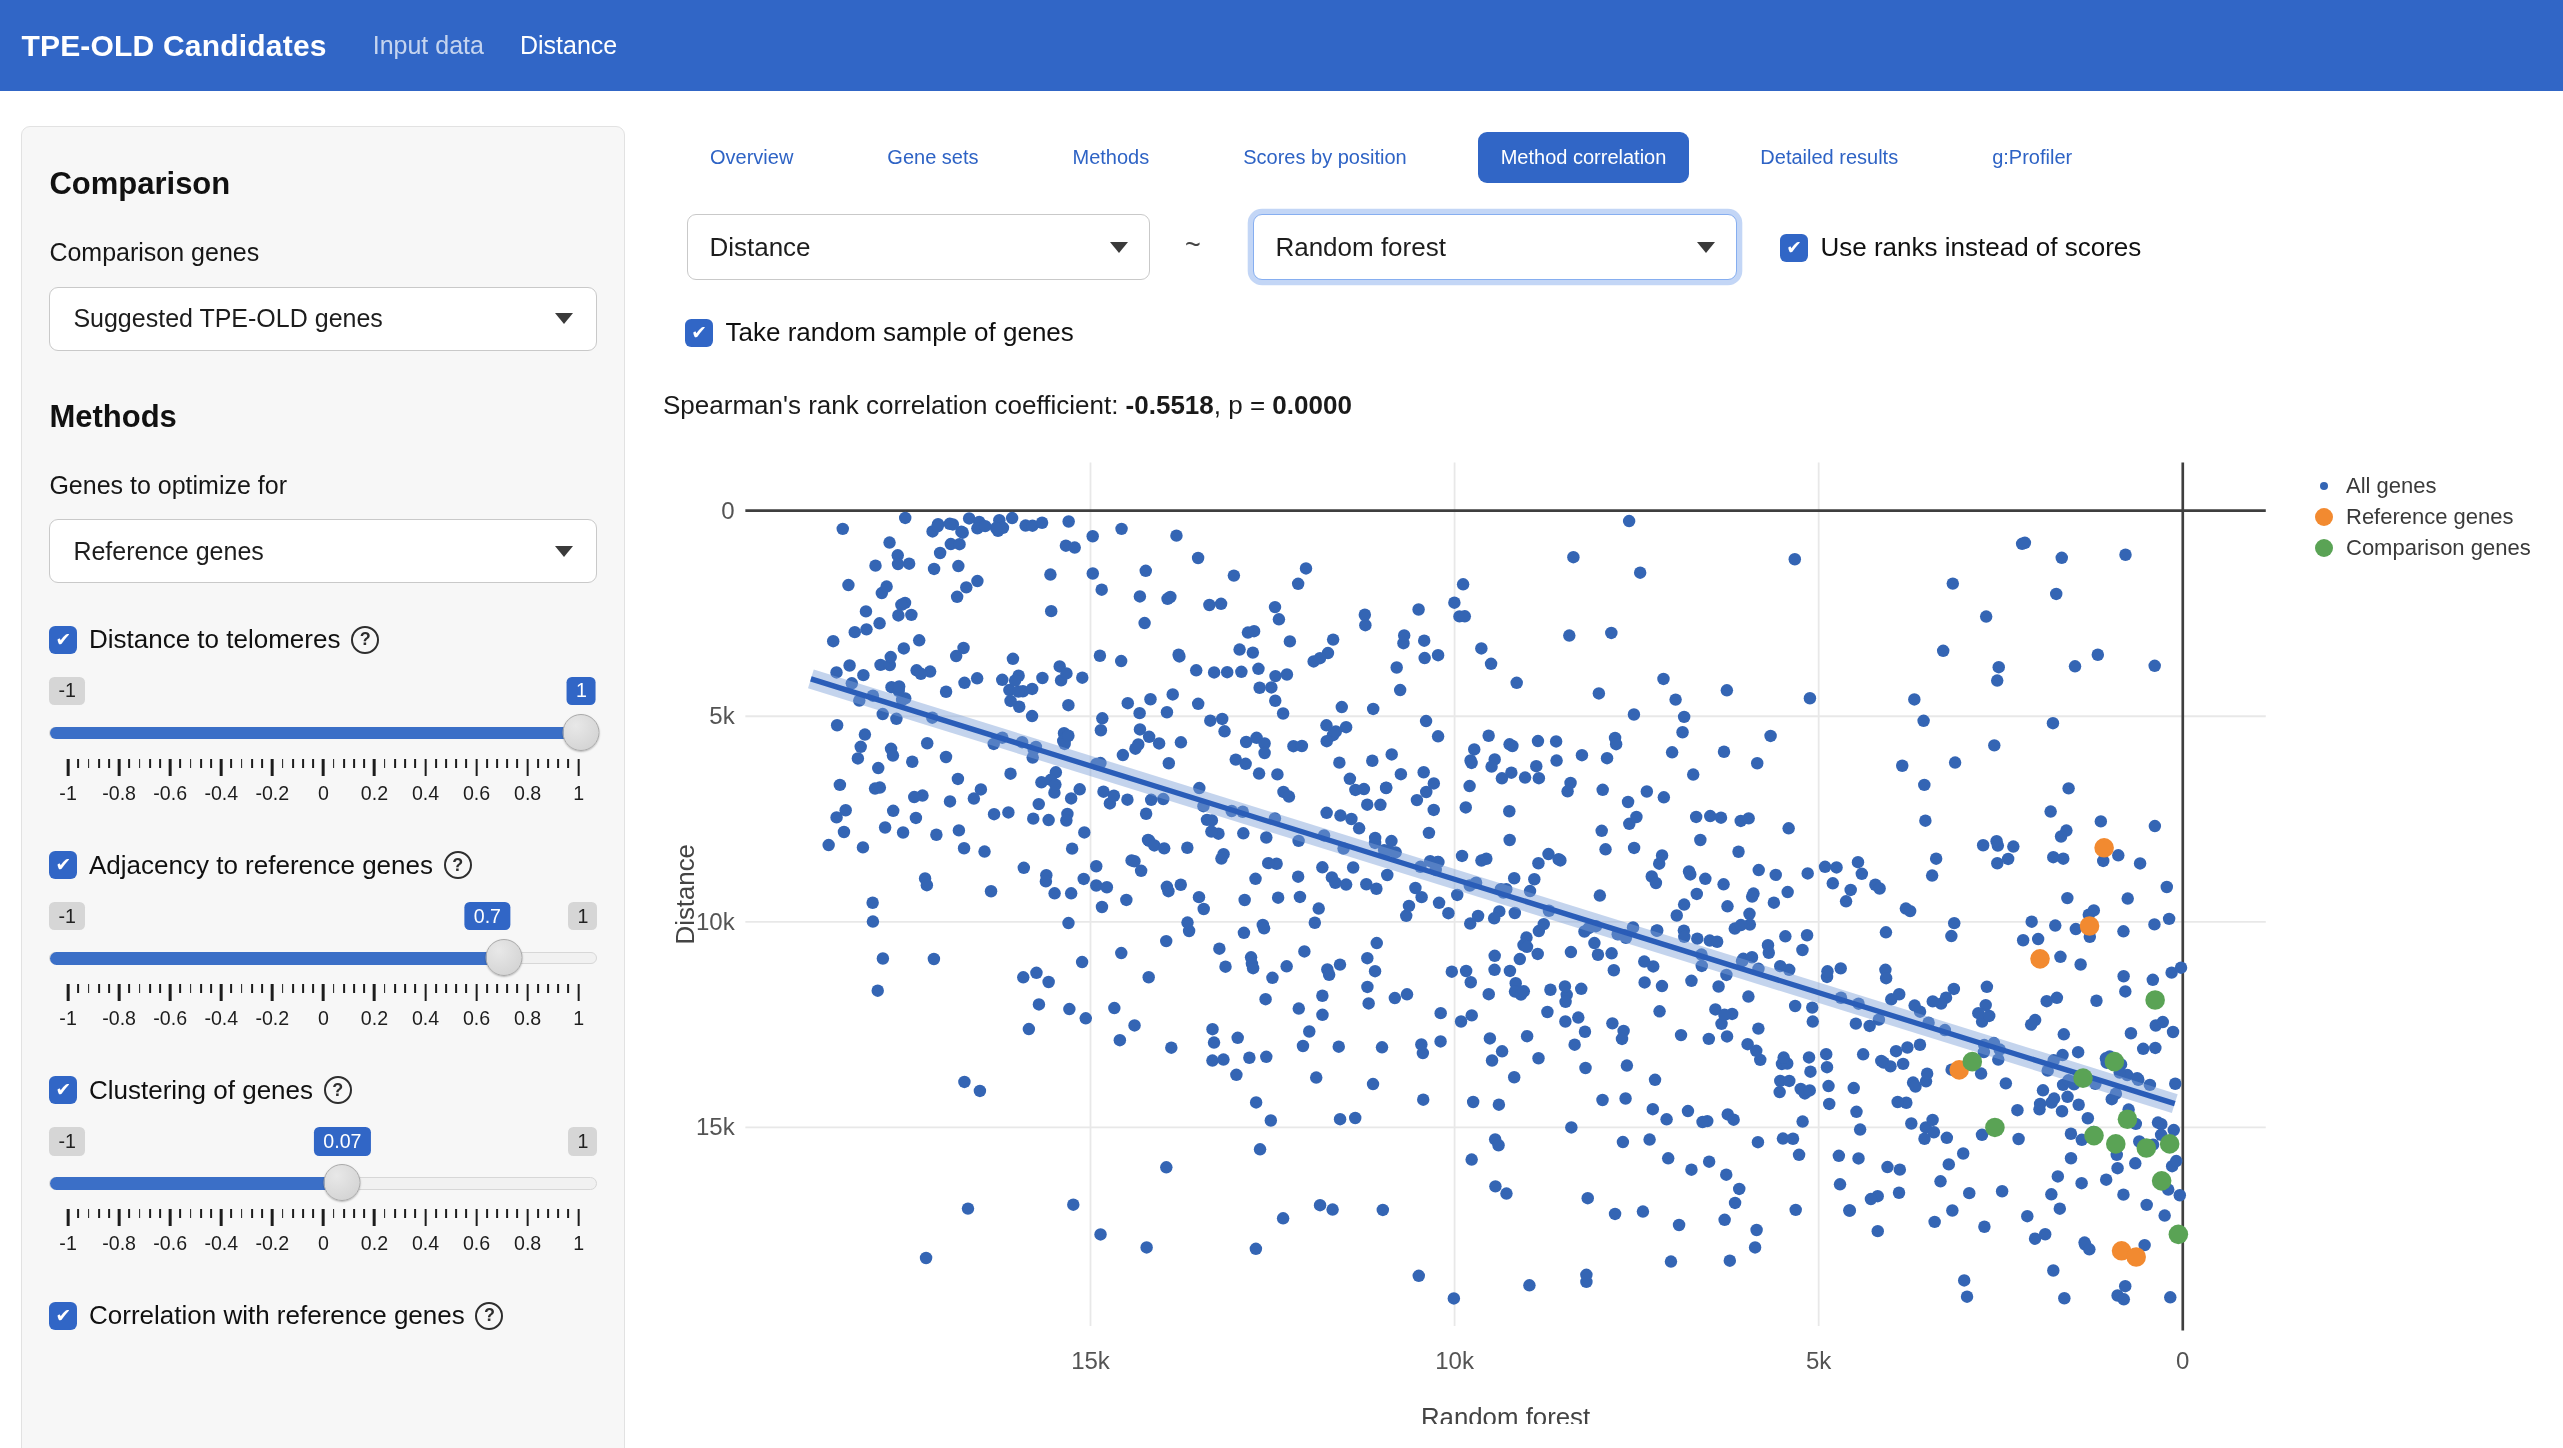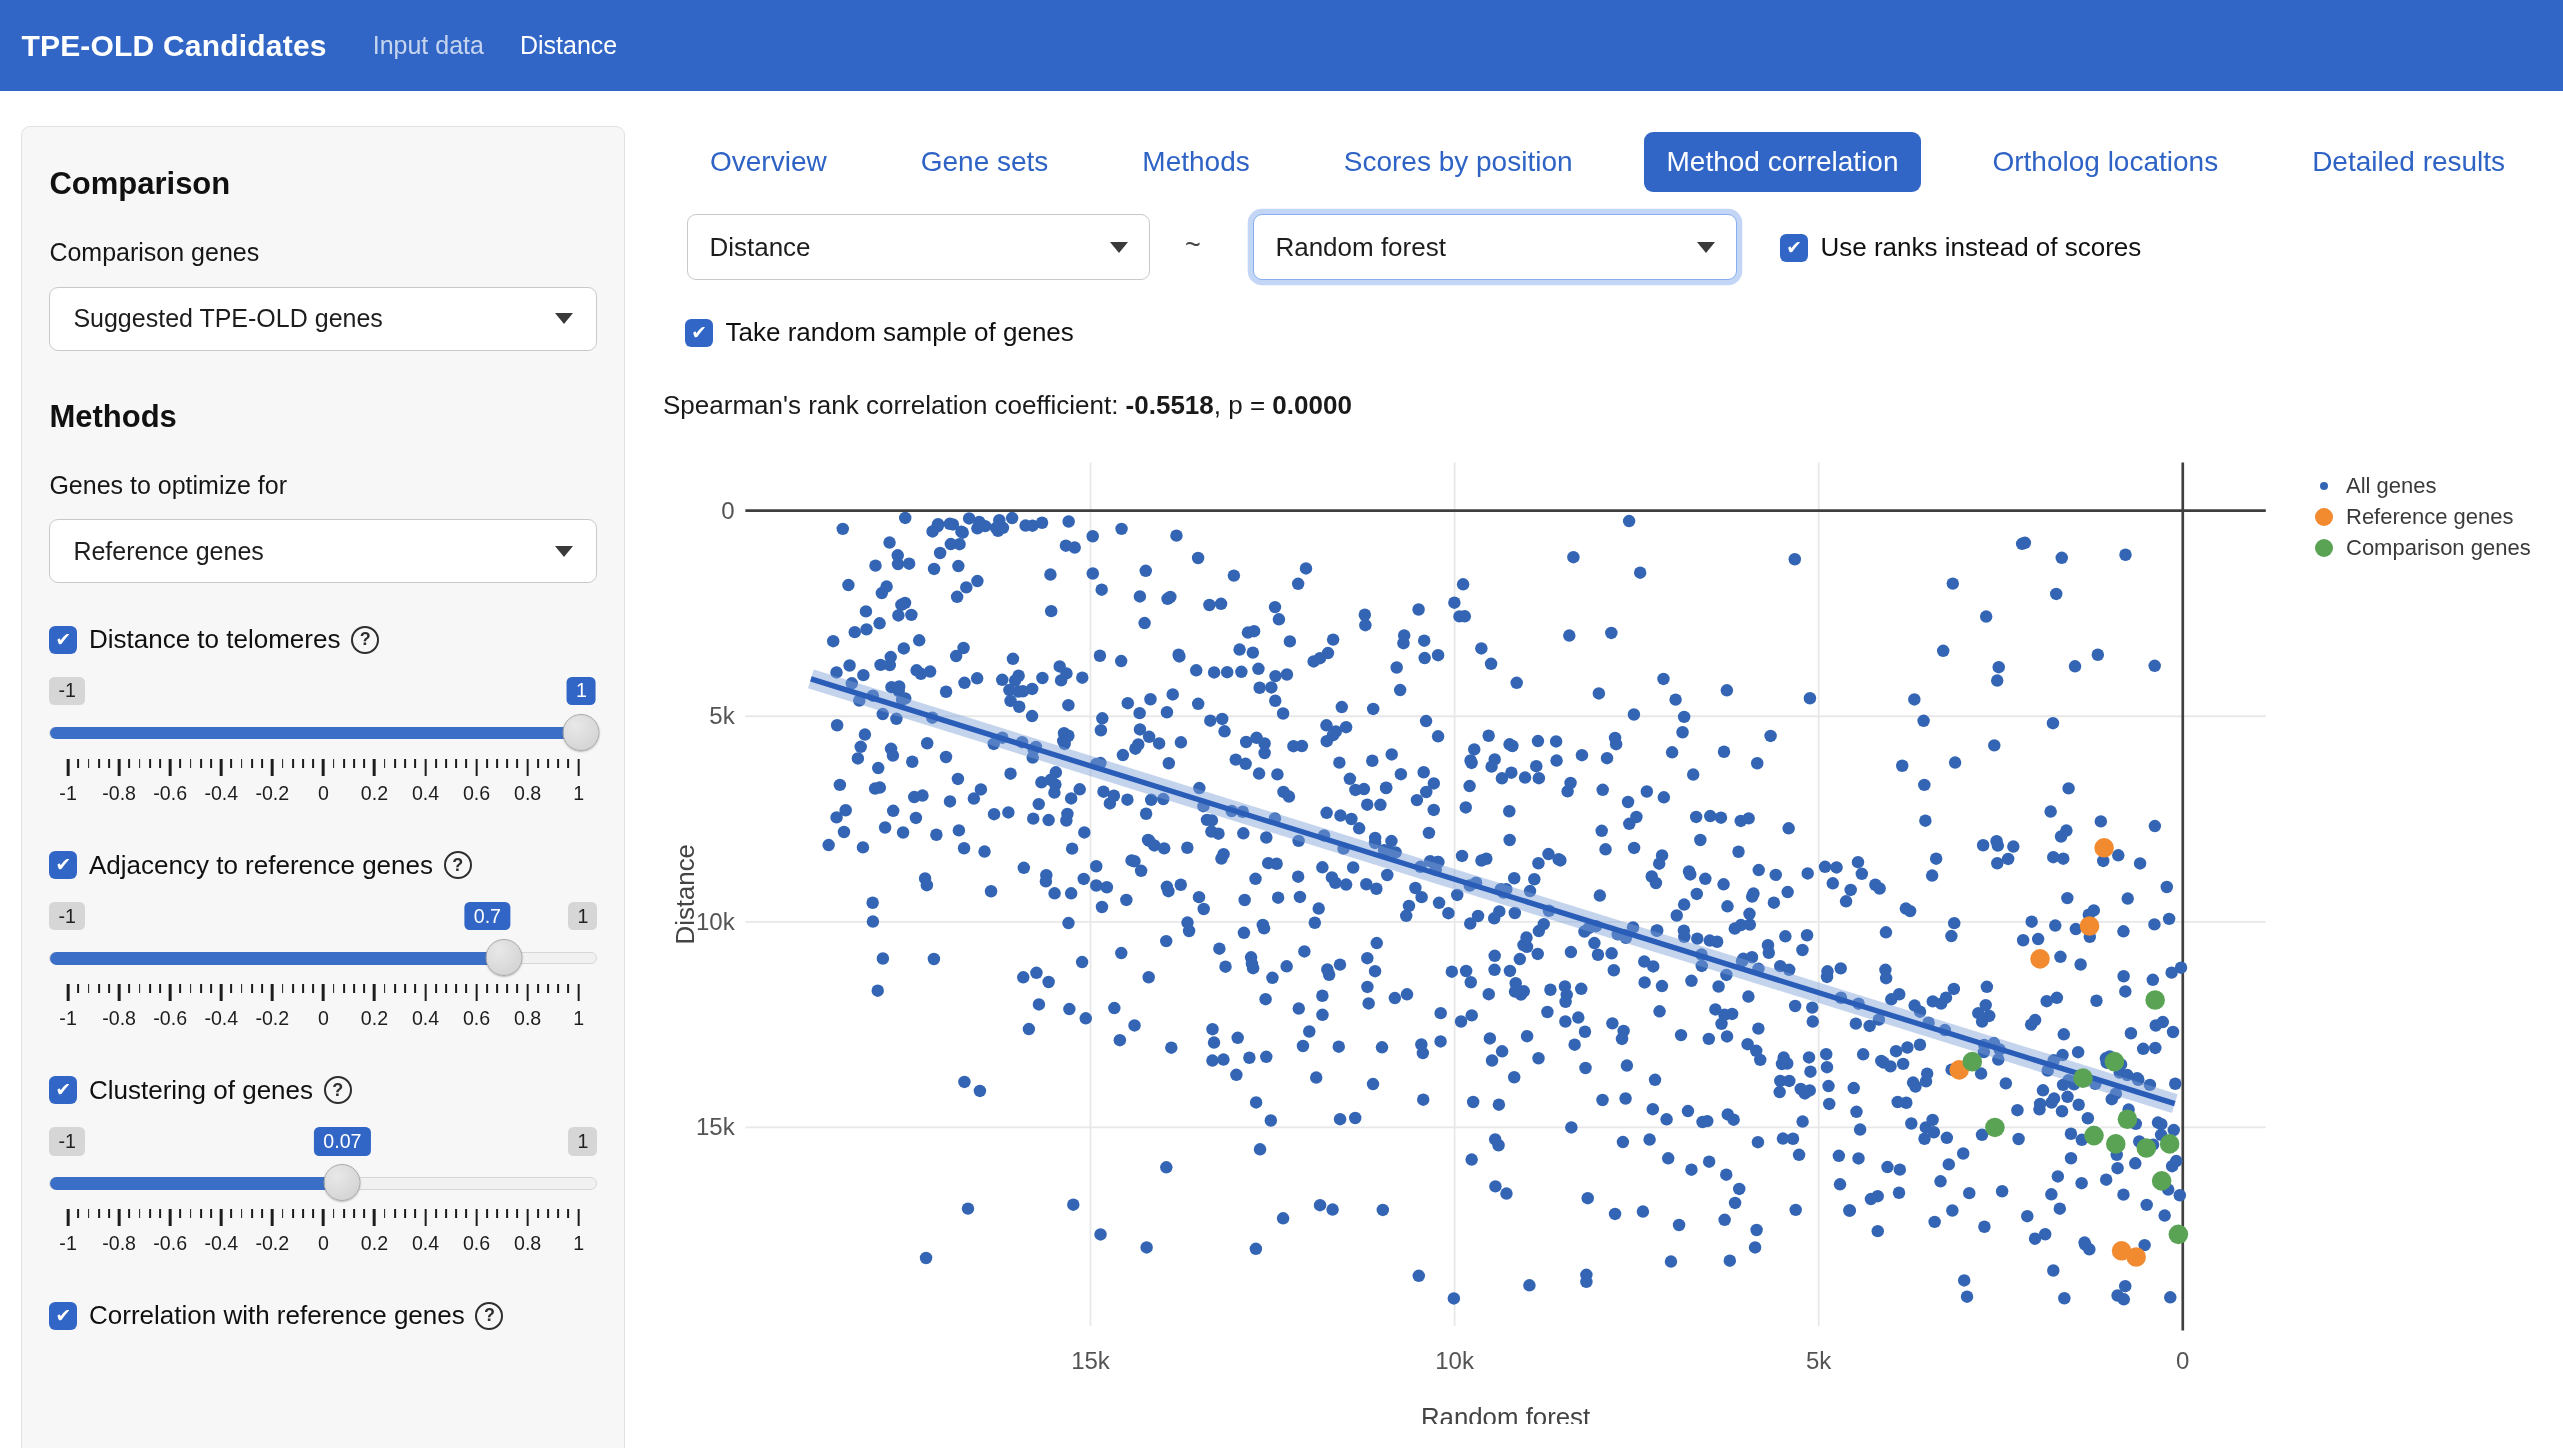--- a/index.html
+++ b/index.html
@@ -48,21 +48,21 @@
     transform:translateX(-50%); box-shadow:0 0.9px 1.8px rgba(0,0,0,.25); cursor:grab; }
   .ruler { position:absolute; left:18.7px; right:18.7px; top:82px; height:18px; }
   .tick { position:absolute; top:0; width:1.8px; background:#1c1c1c; transform:translateX(-50%); }
   .tick.major { width:2.7px; height:17px; }
   .tick.minor { height:9px; }
   .tlabels { position:absolute; left:18.7px; right:18.7px; top:105px; height:23px; }
   .tlabel { position:absolute; transform:translateX(-50%); font-size:19.6px; color:#1d1d1d; }
 
   
   .tabs { position:absolute; left:687px; top:132px; display:flex; gap:48px; align-items:center; }
-  .tab { font-size:28px; color:#2e63c5; padding:14.2px 23px; border-radius:9px; cursor:pointer; white-space:nowrap; }
+  .tab { font-size:20px; color:#2e63c5; padding:14.2px 23px; border-radius:9px; cursor:pointer; white-space:nowrap; }
   .tab.active { background:#3166c6; color:#ffffff; }
 
   .dd { position:absolute; height:66px; background:#fff; border:0.9px solid #c9c9c9; border-radius:9px;
     display:flex; align-items:center; justify-content:space-between; padding:0 21.4px;
     font-size:26px; color:#1d1d1d; cursor:pointer; }
   .dd .caret { width:0; height:0; border-left:9px solid transparent;
     border-right:9px solid transparent; border-top:11.6px solid #3a3a3a; }
   .dd.focus { border:1.8px solid #86aef0; box-shadow:0 0 0 5.3px #c3d6f6; }
   .tilde { position:absolute; font-size:27px; color:#444; }
 
@@ -353,21 +353,20 @@
         </div>
       </div>
   </div>
 
   <div class="tabs" id="tabs">
       <div class="tab">Overview</div>
       <div class="tab">Gene sets</div>
       <div class="tab">Methods</div>
       <div class="tab">Scores by position</div>
       <div class="tab active">Method correlation</div>
-      <div class="tab">Ortholog locations</div>
       <div class="tab">Detailed results</div>
       <div class="tab">g:Profiler</div>
     </div>
 
   <div class="dd" id="dd-x" style="left:687px; top:214px; width:463px;">
     <span>Distance</span>
     <span class="caret"></span>
   </div>
   <div class="tilde" style="left:1185px; top:230px;">~</div>
   <div class="dd focus" id="dd-y" style="left:1253px; top:214px; width:484px;">

